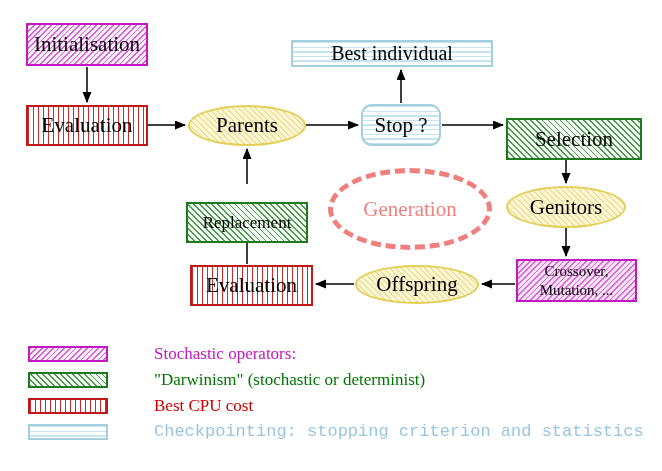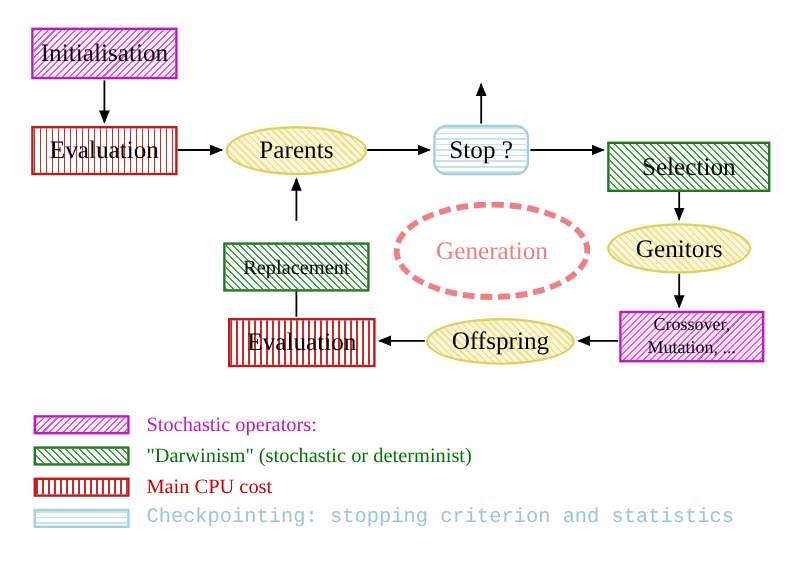--- a/index.html
+++ b/index.html
@@ -48,20 +48,21 @@
 
   
   .legend-row {
     position: absolute;
     left: 28px;
     display: flex;
     align-items: center;
     z-index: 2;
     font-size: 17px;
     white-space: nowrap;
+    gap: 32px;
   }
   .swatch { box-sizing: border-box; width: 80px; height: 16px; margin-right: 14px; flex: 0 0 auto; }
   .lg-magenta { color: #C317C3; }
   .lg-yellow  { color: #EDD100; margin-left: 10px; }
   .lg-green   { color: #007700; }
   .lg-red     { color: #CC0000; }
   .lg-cyan    { color: #98C6E0; }
 </style>
 </head>
 <body>
@@ -86,20 +87,21 @@
     <line x1="247" y1="264" x2="247" y2="229" stroke="#000" stroke-width="1.5" marker-end="url(#ah)"></line>
     <line x1="247" y1="184" x2="247" y2="149" stroke="#000" stroke-width="1.5" marker-end="url(#ah)"></line>
   </svg>
 
   <div class="node b-magenta hatch-magenta" style="left:26px; top:23px; width:122px; height:43px;">Initialisation</div>
 
   <div class="node b-red stripes-red" style="left:26px; top:105px; width:122px; height:41px;">Evaluation</div>
 
   <div class="node ellipse b-yellow hatch-yellow" style="left:188px; top:105px; width:118px; height:41px;">Parents</div>
 
+  <div class="node b-cyan stripes-cyan" style="left:291px; top:40px; width:202px; height:27px; font-size:20px;">Best individual</div>
 
   <div class="node rounded b-cyan stripes-cyan" style="left:361px; top:104px; width:80px; height:42px;">Stop ?</div>
 
   <div class="node b-green hatch-green" style="left:506px; top:118px; width:136px; height:42px;">Selection</div>
 
   <div class="node b-green hatch-green" style="left:186px; top:202px; width:122px; height:41px; font-size:17px;">Replacement</div>
 
   <div class="node ellipse b-salmon generation-label" style="left:328px; top:168px; width:164px; height:82px;">Generation</div>
 
   <div class="node ellipse b-yellow hatch-yellow" style="left:506px; top:186px; width:120px; height:42px;font-family:Liberation Serif, serif;">Genitors</div>
@@ -120,21 +122,21 @@
     <span class="lg-magenta">Stochastic operators:</span>
   </div>
 
   <div class="legend-row" style="top:370px;">
     <span class="swatch b-green hatch-green"></span>
     <span class="lg-green">"Darwinism" (stochastic or determinist)</span>
   </div>
 
   <div class="legend-row" style="top:396px;">
     <span class="swatch b-red stripes-red"></span>
-    <span class="lg-red">Main CPU cost</span>
+    <span class="lg-red">Best CPU cost</span>
   </div>
 
   <div class="legend-row" style="top:422px;font-family:Liberation Mono, monospace;">
     <span class="swatch b-cyan stripes-cyan"></span>
     <span class="lg-cyan">Checkpointing: stopping criterion and statistics</span>
   </div>
 
 </div>
 
 </body></html>

